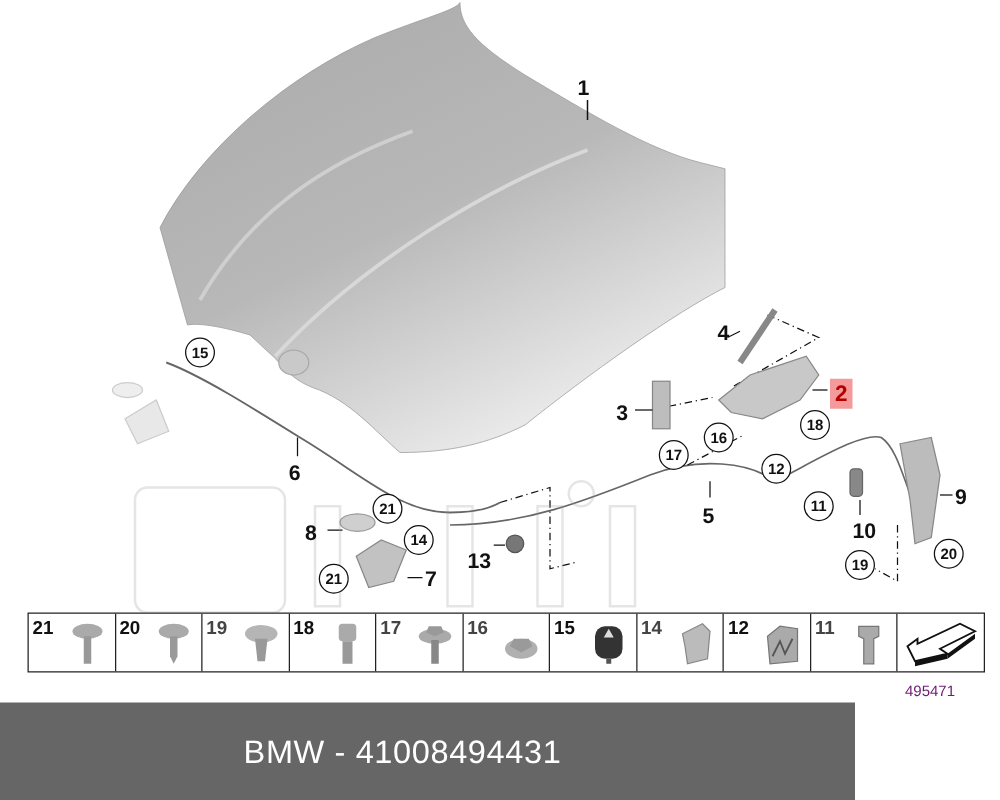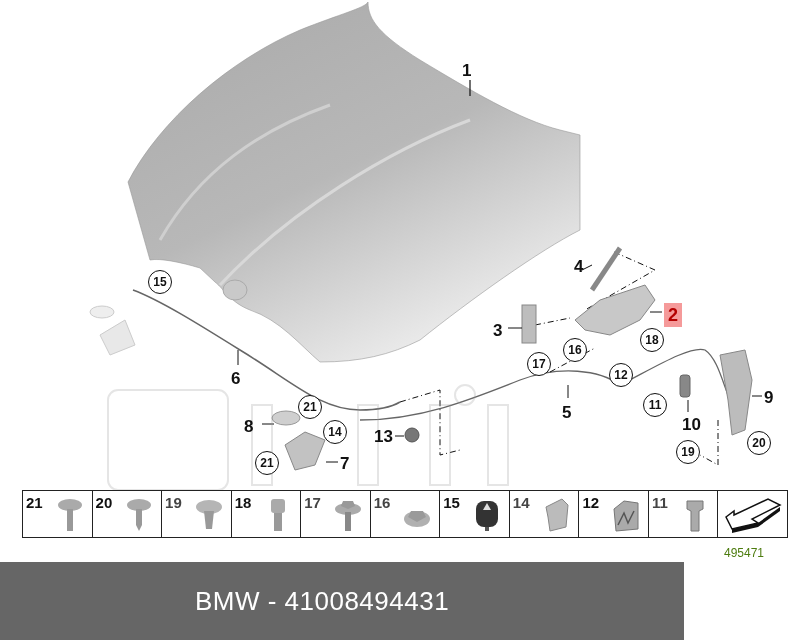--- a/index.html
+++ b/index.html
@@ -8,21 +8,21 @@
   .diagram svg{position:absolute;left:0;top:0;}
   .callout{position:absolute;font-weight:bold;color:#111;font-size:17px;line-height:1;}
   .callout.circled{width:22px;height:22px;border:1.6px solid #111;border-radius:50%;font-size:12px;display:flex;align-items:center;justify-content:center;background:#fff;}
   .callout.red{background:#f59a9a;color:#b40000;padding:3px 4px;font-size:18px;}
   .parts-strip{position:absolute;left:22px;top:490px;width:766px;height:48px;display:flex;border:1px solid #222;box-sizing:border-box;}
   .cell{flex:1;border-right:1px solid #222;position:relative;}
   .cell:last-child{border-right:none;}
   .cell .num{position:absolute;left:3px;top:3px;font-weight:bold;font-size:15px;color:#111;}
   .cell .num.light{color:#444;}
   .cell .part{position:absolute;right:8px;top:6px;width:28px;height:36px;}
-  .diagram-id{position:absolute;right:36px;top:546px;font-size:12px;color:#4d7c0f;}
+  .diagram-id{position:absolute;right:36px;top:546px;font-size:12px;color:#701a75;}
   .footer{position:absolute;left:0;top:562px;width:684px;height:78px;background:#666666;display:flex;align-items:center;justify-content:center;}
   .footer span{color:#fff;font-size:26px;letter-spacing:0.5px;}
   .footer .gap{display:inline-block;width:40px;}
 </style>
 </head>
 <body>
 
 <div class="diagram">
   <svg width="800" height="490" viewBox="0 0 800 490">
     <defs>
@@ -94,21 +94,21 @@
       <div class="callout" style="left: 493px; top: 322px;">3</div>
       <div class="callout" style="left: 574px; top: 258px;">4</div>
       <div class="callout" style="left: 562px; top: 404px;">5</div>
       <div class="callout" style="left: 231px; top: 370px;">6</div>
       <div class="callout" style="left: 340px; top: 455px;">7</div>
       <div class="callout" style="left: 244px; top: 418px;">8</div>
       <div class="callout" style="left: 764px; top: 389px;">9</div>
       <div class="callout" style="left: 682px; top: 416px;">10</div>
       <div class="callout circled" style="left: 643px; top: 393px;">11</div>
       <div class="callout circled" style="left: 609px; top: 363px;">12</div>
-      <div class="callout" style="left: 374px; top: 428px;">13</div>
+      <div class="callout" style="left: 374px; top: 440px;">13</div>
       <div class="callout circled" style="left: 323px; top: 420px;">14</div>
       <div class="callout circled" style="left: 148px; top: 270px;">15</div>
       <div class="callout circled" style="left: 563px; top: 338px;">16</div>
       <div class="callout circled" style="left: 527px; top: 352px;">17</div>
       <div class="callout circled" style="left: 640px; top: 328px;">18</div>
       <div class="callout circled" style="left: 676px; top: 440px;">19</div>
       <div class="callout circled" style="left: 747px; top: 431px;">20</div>
       <div class="callout circled" style="left: 298px; top: 395px;">21</div>
       <div class="callout circled" style="left: 255px; top: 451px;">21</div>
     </div>

